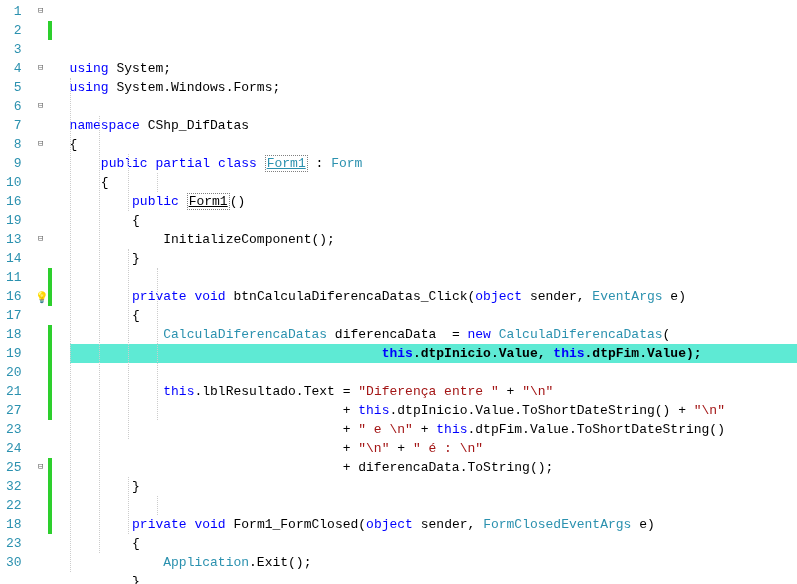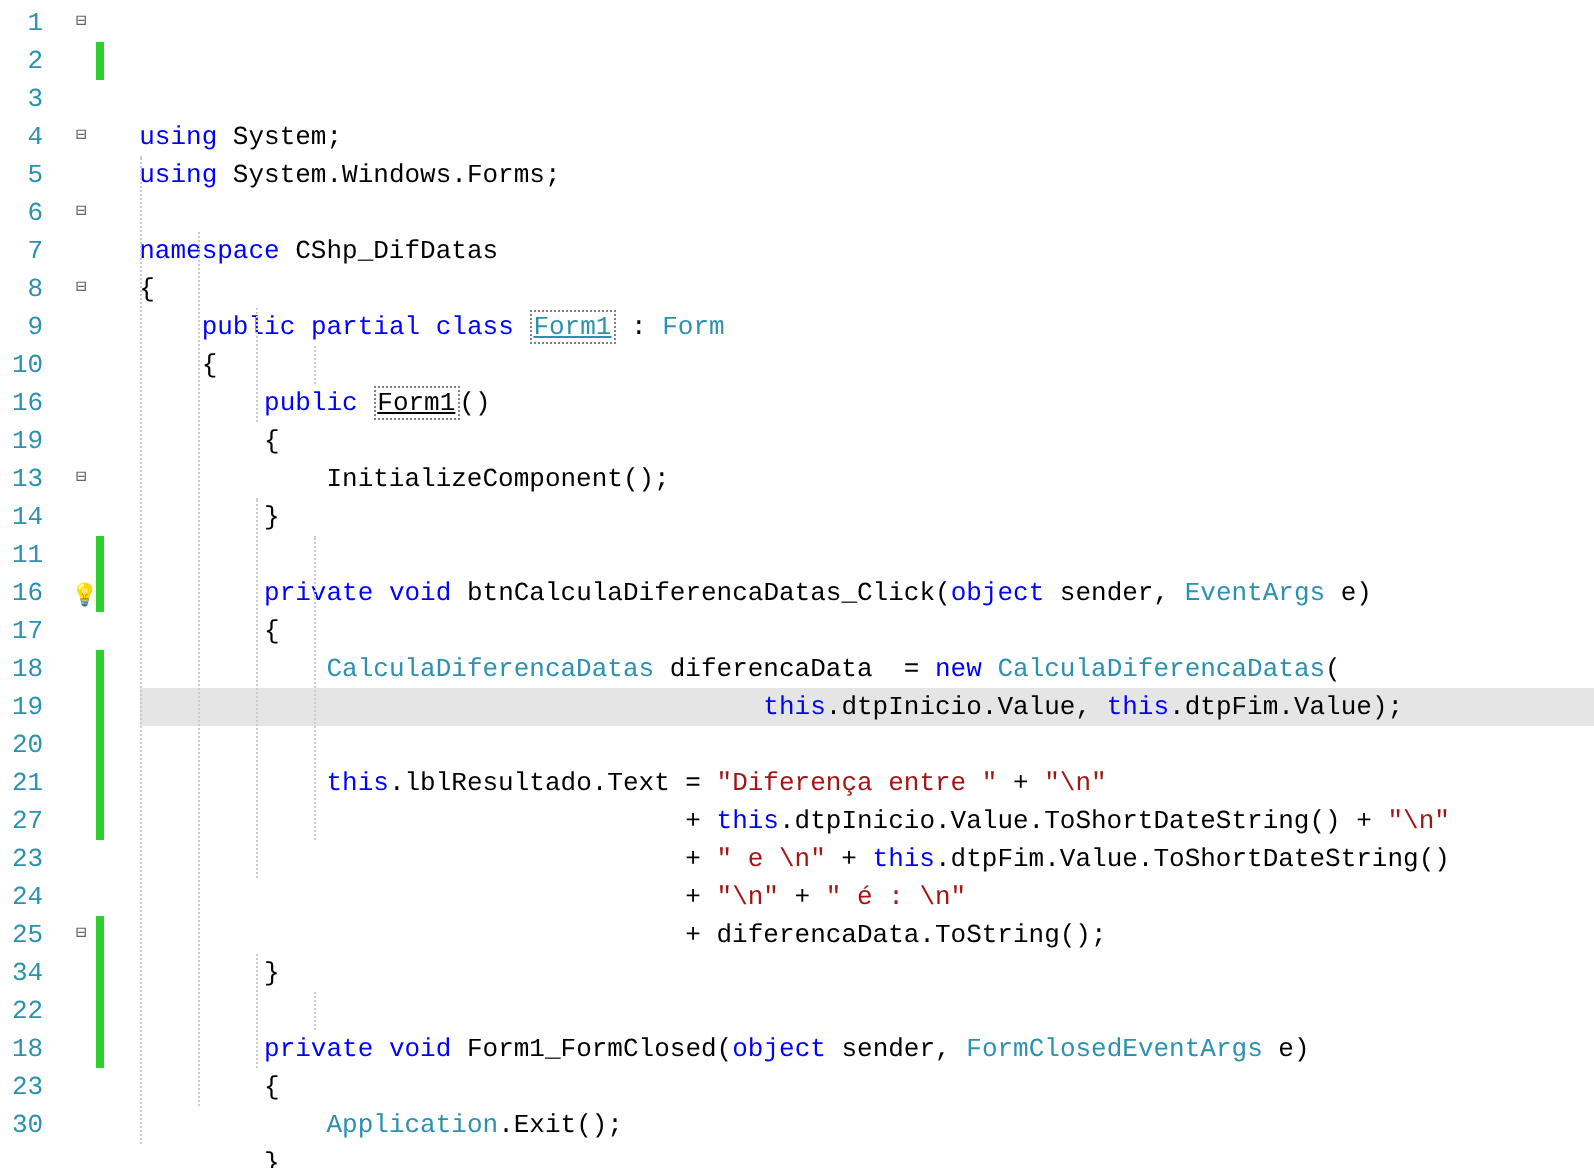--- a/index.html
+++ b/index.html
@@ -66,21 +66,21 @@
     }
     .code {
       padding: 2px 0 2px 4px;
       line-height: 19px;
       white-space: pre;
       flex: 1;
       position: relative;
       margin-left: 14px;
     }
     .line { height: 19px; display: block; }
-    .line.hl { background: #e5e5e5; }
+    .line.hl { background: #5eead4; font-weight: bold; }
     .guides {
       position: absolute;
       top: 0;
       left: 4px;
       pointer-events: none;
     }
     .vguide {
       position: absolute;
       width: 0;
       border-left: 1px dotted #cccccc;
@@ -118,21 +118,21 @@
       <span class="ln">16</span>
       <span class="ln">17</span>
       <span class="ln">18</span>
       <span class="ln">19</span>
       <span class="ln">20</span>
       <span class="ln">21</span>
       <span class="ln">27</span>
       <span class="ln">23</span>
       <span class="ln">24</span>
       <span class="ln">25</span>
-      <span class="ln">34</span>
+      <span class="ln">32</span>
       <span class="ln">22</span>
       <span class="ln">18</span>
       <span class="ln">23</span>
       <span class="ln">30</span>
     </div>
   <div class="markers" id="markers">
       <div class="mark" style="top: 6px;">⊟</div>
       <div class="mark" style="top: 63px;">⊟</div>
       <div class="mark" style="top: 101px;">⊟</div>
       <div class="mark" style="top: 139px;">⊟</div>

